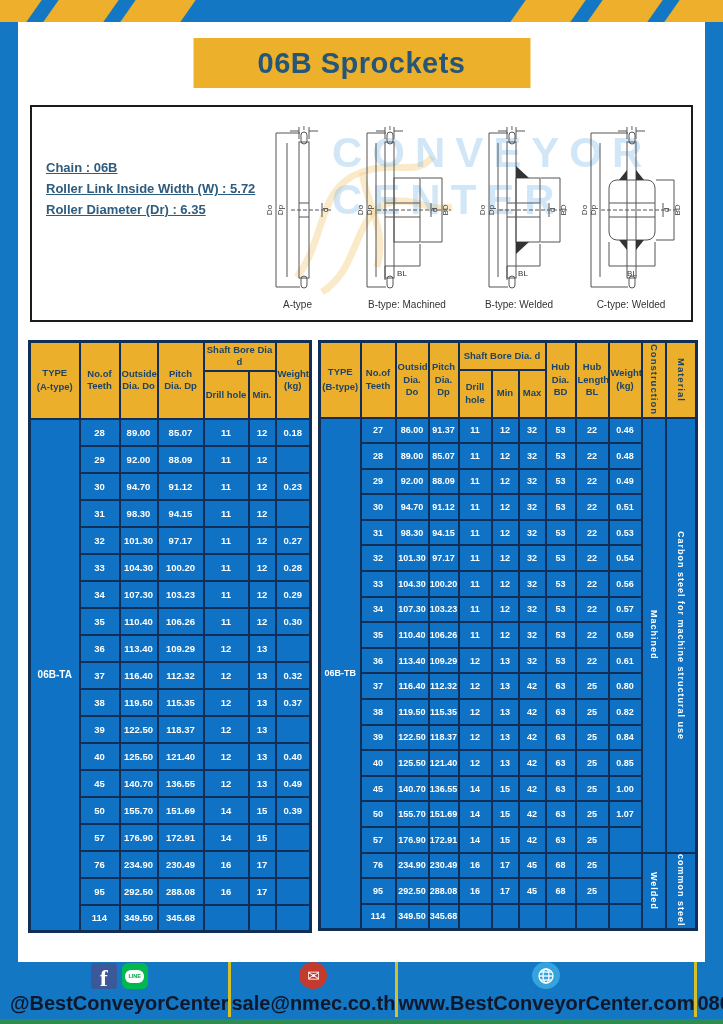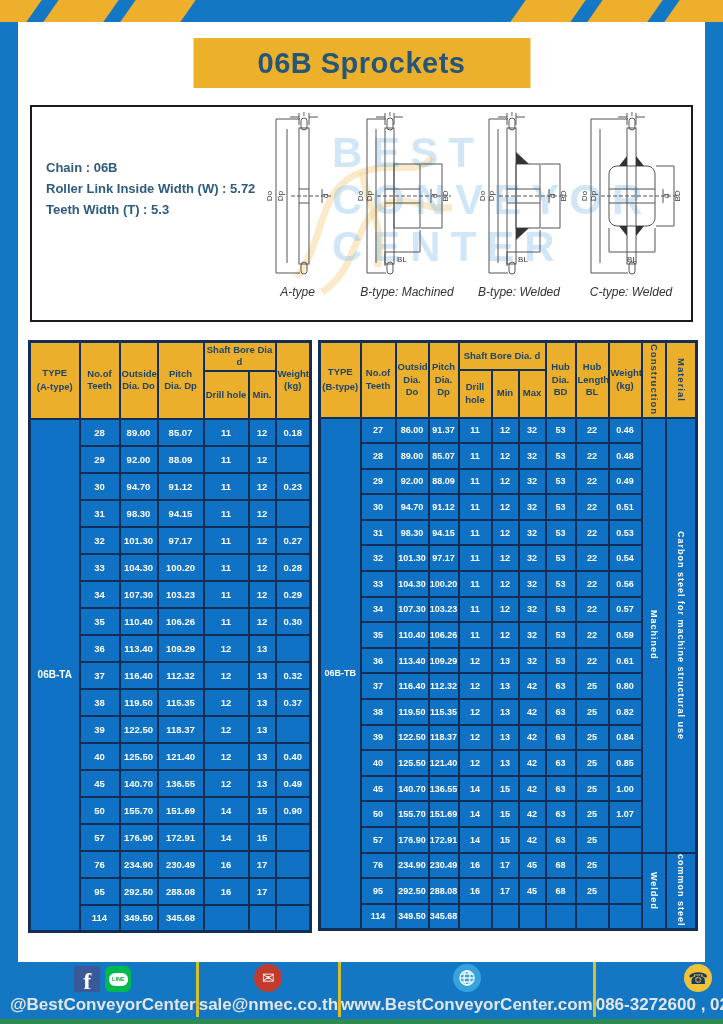--- a/index.html
+++ b/index.html
@@ -16,28 +16,28 @@
   .page{position:absolute;left:18px;top:22px;width:687px;height:940px;background:#ffffff;}
 
   
   .title-box{position:absolute;left:50%;transform:translateX(-50%);top:16px;width:337px;height:50px;
     background:#edb02b;display:flex;align-items:center;justify-content:center;}
   .title-box span{font-size:29px;font-weight:bold;color:#25567a;letter-spacing:.5px;}
 
   
   .panel{position:absolute;left:12px;top:83px;width:659px;height:213px;border:2.5px solid #1b1b1b;background:#fff;overflow:hidden;}
   .specs{position:absolute;left:14px;top:50px;z-index:3;}
-  .specs div{font-size:13px;font-weight:bold;color:#2e5c7e;line-height:1.62;}
+  .specs div{font-size:13px;font-weight:bold;color:#2e5c7e;line-height:1.62;text-decoration:underline;}
   .wm-blue{position:absolute;left:300px;top:22px;z-index:1;font-weight:bold;font-size:42px;line-height:1.12;
     letter-spacing:10px;color:rgba(135,190,232,.38);}
   .wm-orange{position:absolute;left:235px;top:10px;z-index:1;opacity:.55;}
   .diagrams{position:absolute;left:212px;top:4px;width:443px;height:203px;display:flex;z-index:2;}
   .diagram{flex:1;display:flex;flex-direction:column;align-items:center;justify-content:flex-end;}
   .diagram svg{flex:0 0 auto;}
-  .caption{font-size:12px;color:#333;margin:1px 0 15px 0;font-style:italic;}
+  .caption{font-size:10px;color:#333;margin:1px 0 4px 0;}
   .dg{stroke:#555;fill:none;stroke-width:1;}
   .dgt{font-size:8px;fill:#333;stroke:none;}
 
   
   table{border-collapse:collapse;table-layout:fixed;position:absolute;top:318px;border:3px solid #102e56;}
   #left-table{left:10px;width:281px;}
   #right-table{left:300px;width:377px;}
   th,td{border:2px solid #102e56;overflow:hidden;padding:0;}
   th{background:#ecaf2b;color:#1c4468;font-size:9.5px;line-height:1.3;font-weight:bold;padding:1px;}
   td{background:#0f72c4;color:#fff;font-size:9.5px;font-weight:bold;text-align:center;}
@@ -49,21 +49,21 @@
   .vert{writing-mode:vertical-rl;text-align:center;letter-spacing:1px;}
   th.vert{height:auto;}
   .gap8{margin-top:2px;}
 
   
   .footer{position:absolute;left:0;bottom:0;width:723px;height:62px;background:#1377c4;}
   .footer-inner{position:absolute;left:10px;right:10px;top:0;height:55px;display:flex;}
   .fsec{display:flex;flex-direction:column;align-items:center;justify-content:flex-end;gap:3px;padding-bottom:2px;}
   .fsec.s1{flex-basis:23%;} .fsec.s2{flex-basis:19%;border-left:3px solid #d5c02b;}
   .fsec.s3{flex-basis:32%;border-left:3px solid #d5c02b;} .fsec.s4{flex-basis:26%;border-left:3px solid #d5c02b;}
-  .ftext{font-size:17px;font-weight:bold;color:#e5e5e5;white-space:nowrap;}
+  .ftext{font-size:20px;font-weight:bold;color:#0f172a;white-space:nowrap;}
   .greenline{position:absolute;left:0;bottom:0;width:723px;height:5px;background:#2f8c51;}
   .iconrow{display:flex;gap:5px;align-items:center;}
   .fb-icon{width:26px;height:26px;background:#3b5998;border-radius:3px;color:#fff;font-weight:bold;
     font-family:"Liberation Serif",serif;font-size:24px;text-align:center;line-height:30px;overflow:hidden;}
   .line-icon{width:26px;height:26px;background:#00b94e;border-radius:6px;display:flex;align-items:center;justify-content:center;}
   .line-bubble{width:19px;height:13px;background:#fff;border-radius:6px;color:#00a343;font-size:5.5px;font-weight:bold;
     display:flex;align-items:center;justify-content:center;}
   .mail-icon{width:28px;height:28px;background:#c23b2e;border-radius:50%;color:#fff;font-size:15px;
     display:flex;align-items:center;justify-content:center;}
   .globe-icon{width:28px;height:28px;background:#35a3dd;border-radius:50%;display:flex;align-items:center;justify-content:center;}
@@ -98,29 +98,28 @@
       <div class="wm-orange">
         <svg width="200" height="195" viewBox="0 0 200 195">
           <g fill="none" stroke="rgba(238,180,60,.5)" stroke-width="7">
             <path d="M30 160 C 60 120, 50 70, 95 55 C 130 43, 150 60, 165 40"></path>
             <path d="M55 175 C 95 150, 85 95, 125 85 C 150 80, 160 95, 185 90"></path>
             <path d="M95 55 C 100 90, 120 110, 110 150"></path>
           </g>
         </svg>
       </div>
       <div class="wm-blue">
-        <div>BEST</div>
         <div>CONVEYOR</div>
         <div>CENTER</div>
       </div>
 
       <div class="specs">
         <div>Chain : 06B</div>
         <div>Roller Link Inside Width (W) : 5.72</div>
-        <div>Teeth Width (T) : 5.3</div>
+        <div>Roller Diameter (Dr) : 6.35</div>
       </div>
 
       <div class="diagrams">
 
         <div class="diagram">
           <svg width="104" height="172" viewBox="0 0 104 172">
             <g class="dg">
               <rect x="53" y="16" width="10" height="136"></rect>
               <rect x="55" y="6" width="6" height="12" rx="3"></rect>
               <rect x="55" y="150" width="6" height="12" rx="3"></rect>
@@ -401,21 +400,21 @@
             <td>12</td>
             <td>13</td>
             <td>0.49</td>
           </tr>
           <tr>
             <td>50</td>
             <td>155.70</td>
             <td>151.69</td>
             <td>14</td>
             <td>15</td>
-            <td>0.90</td>
+            <td>0.39</td>
           </tr>
           <tr>
             <td>57</td>
             <td>176.90</td>
             <td>172.91</td>
             <td>14</td>
             <td>15</td>
             <td></td>
           </tr>
           <tr>

